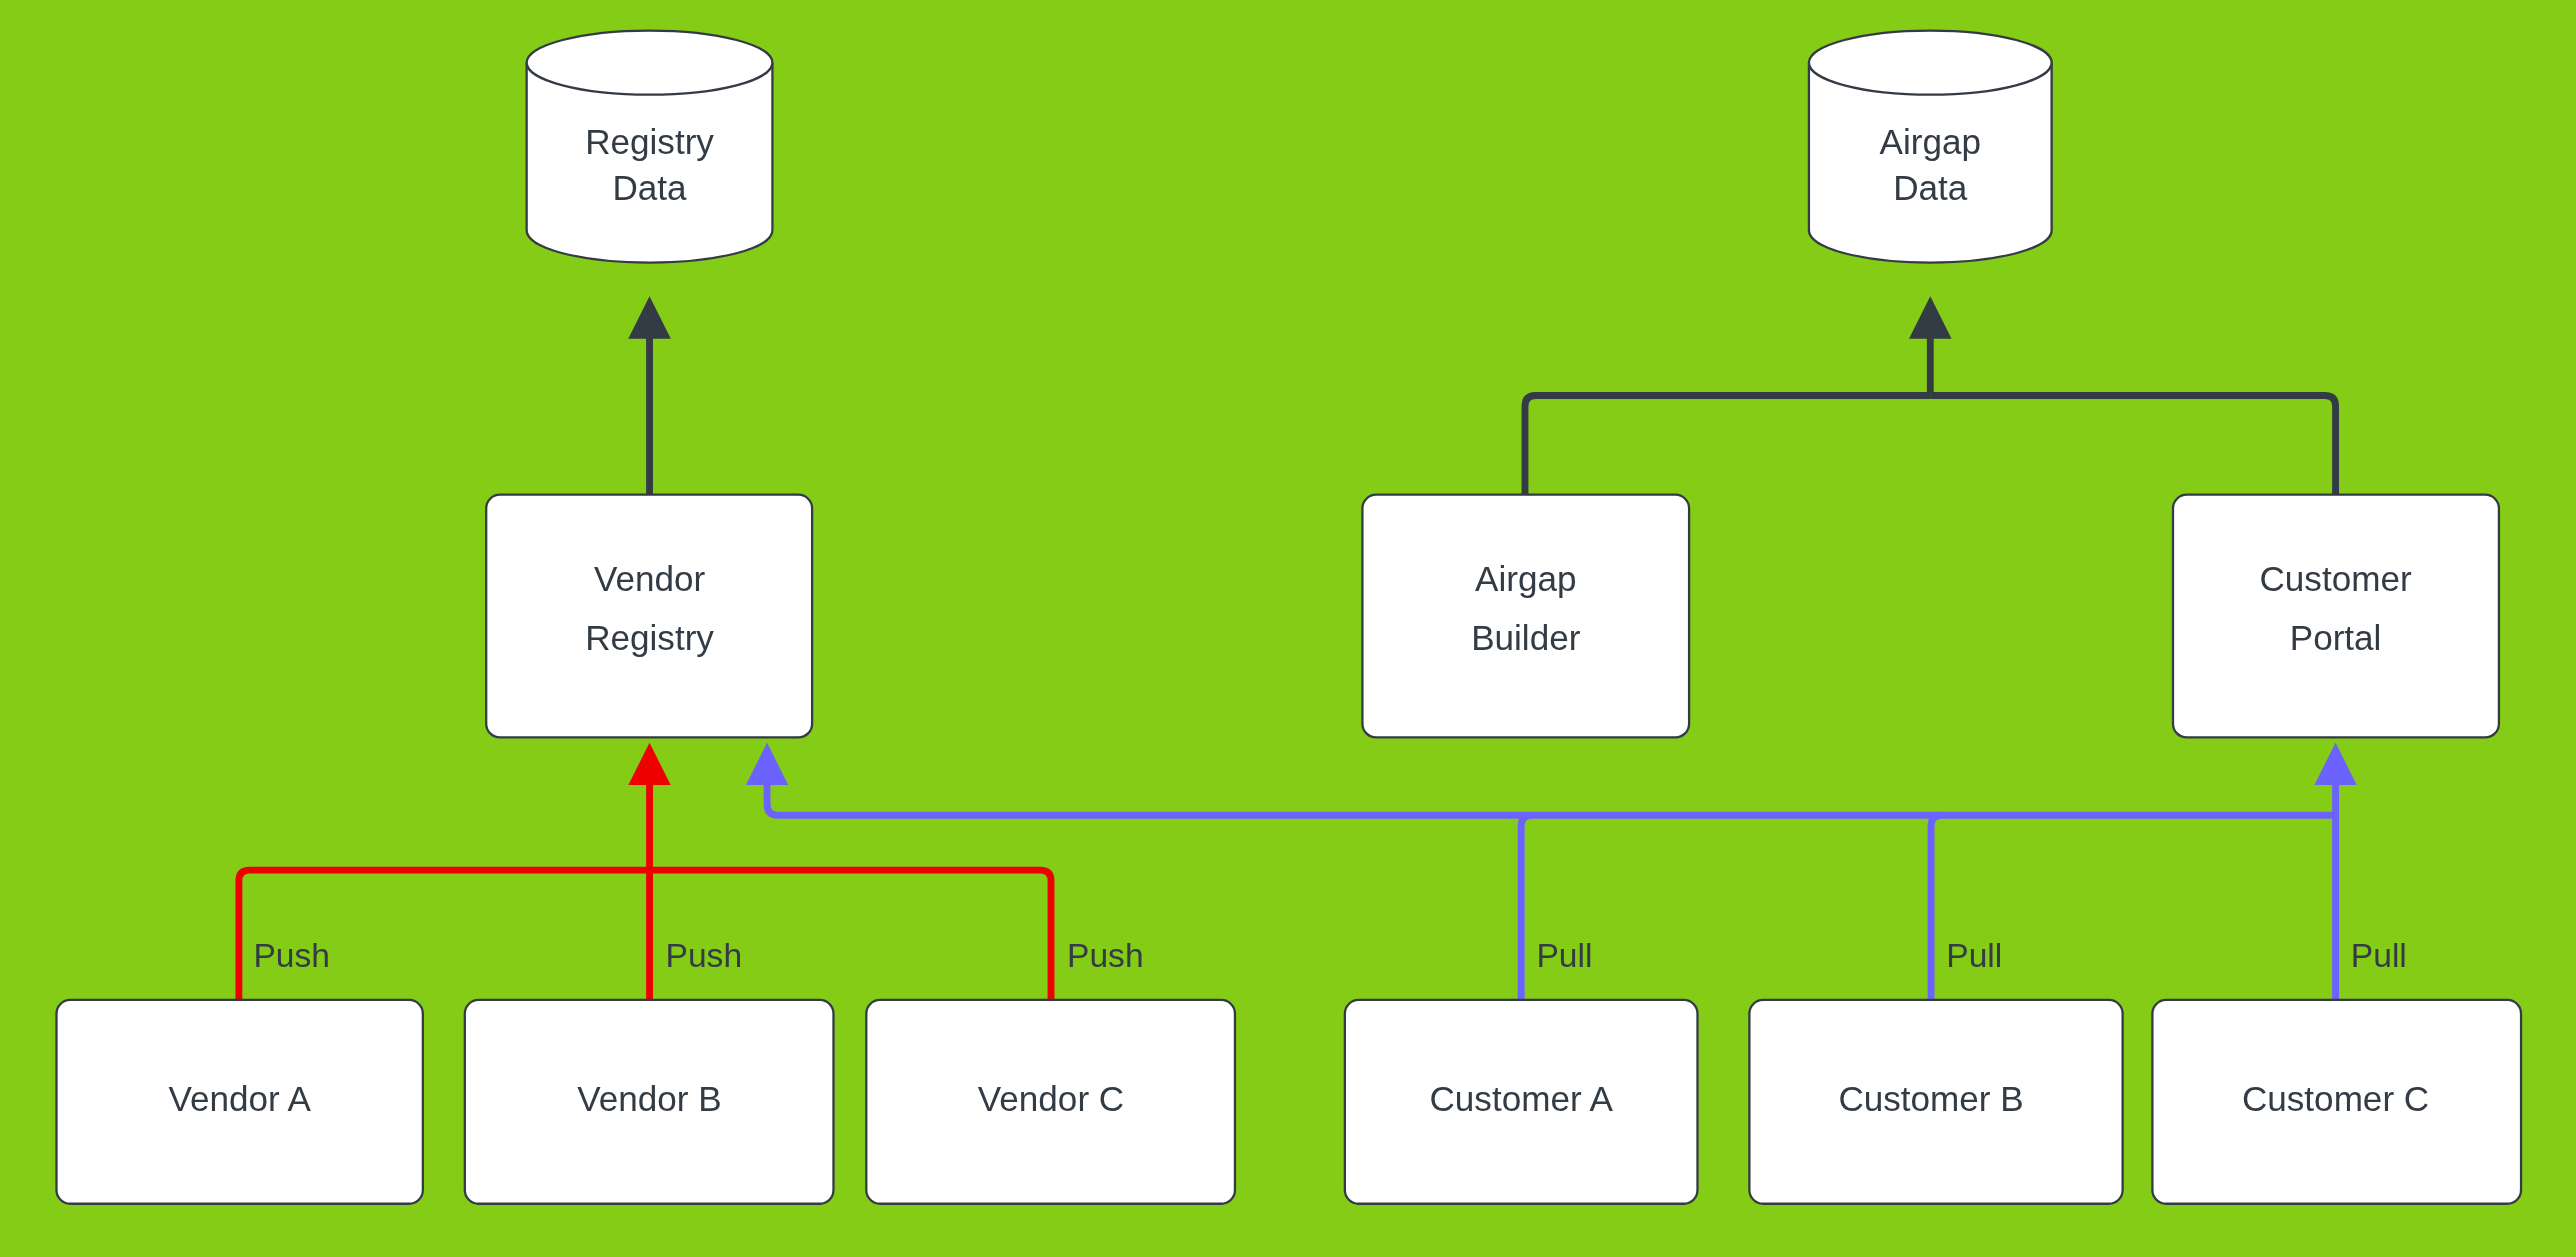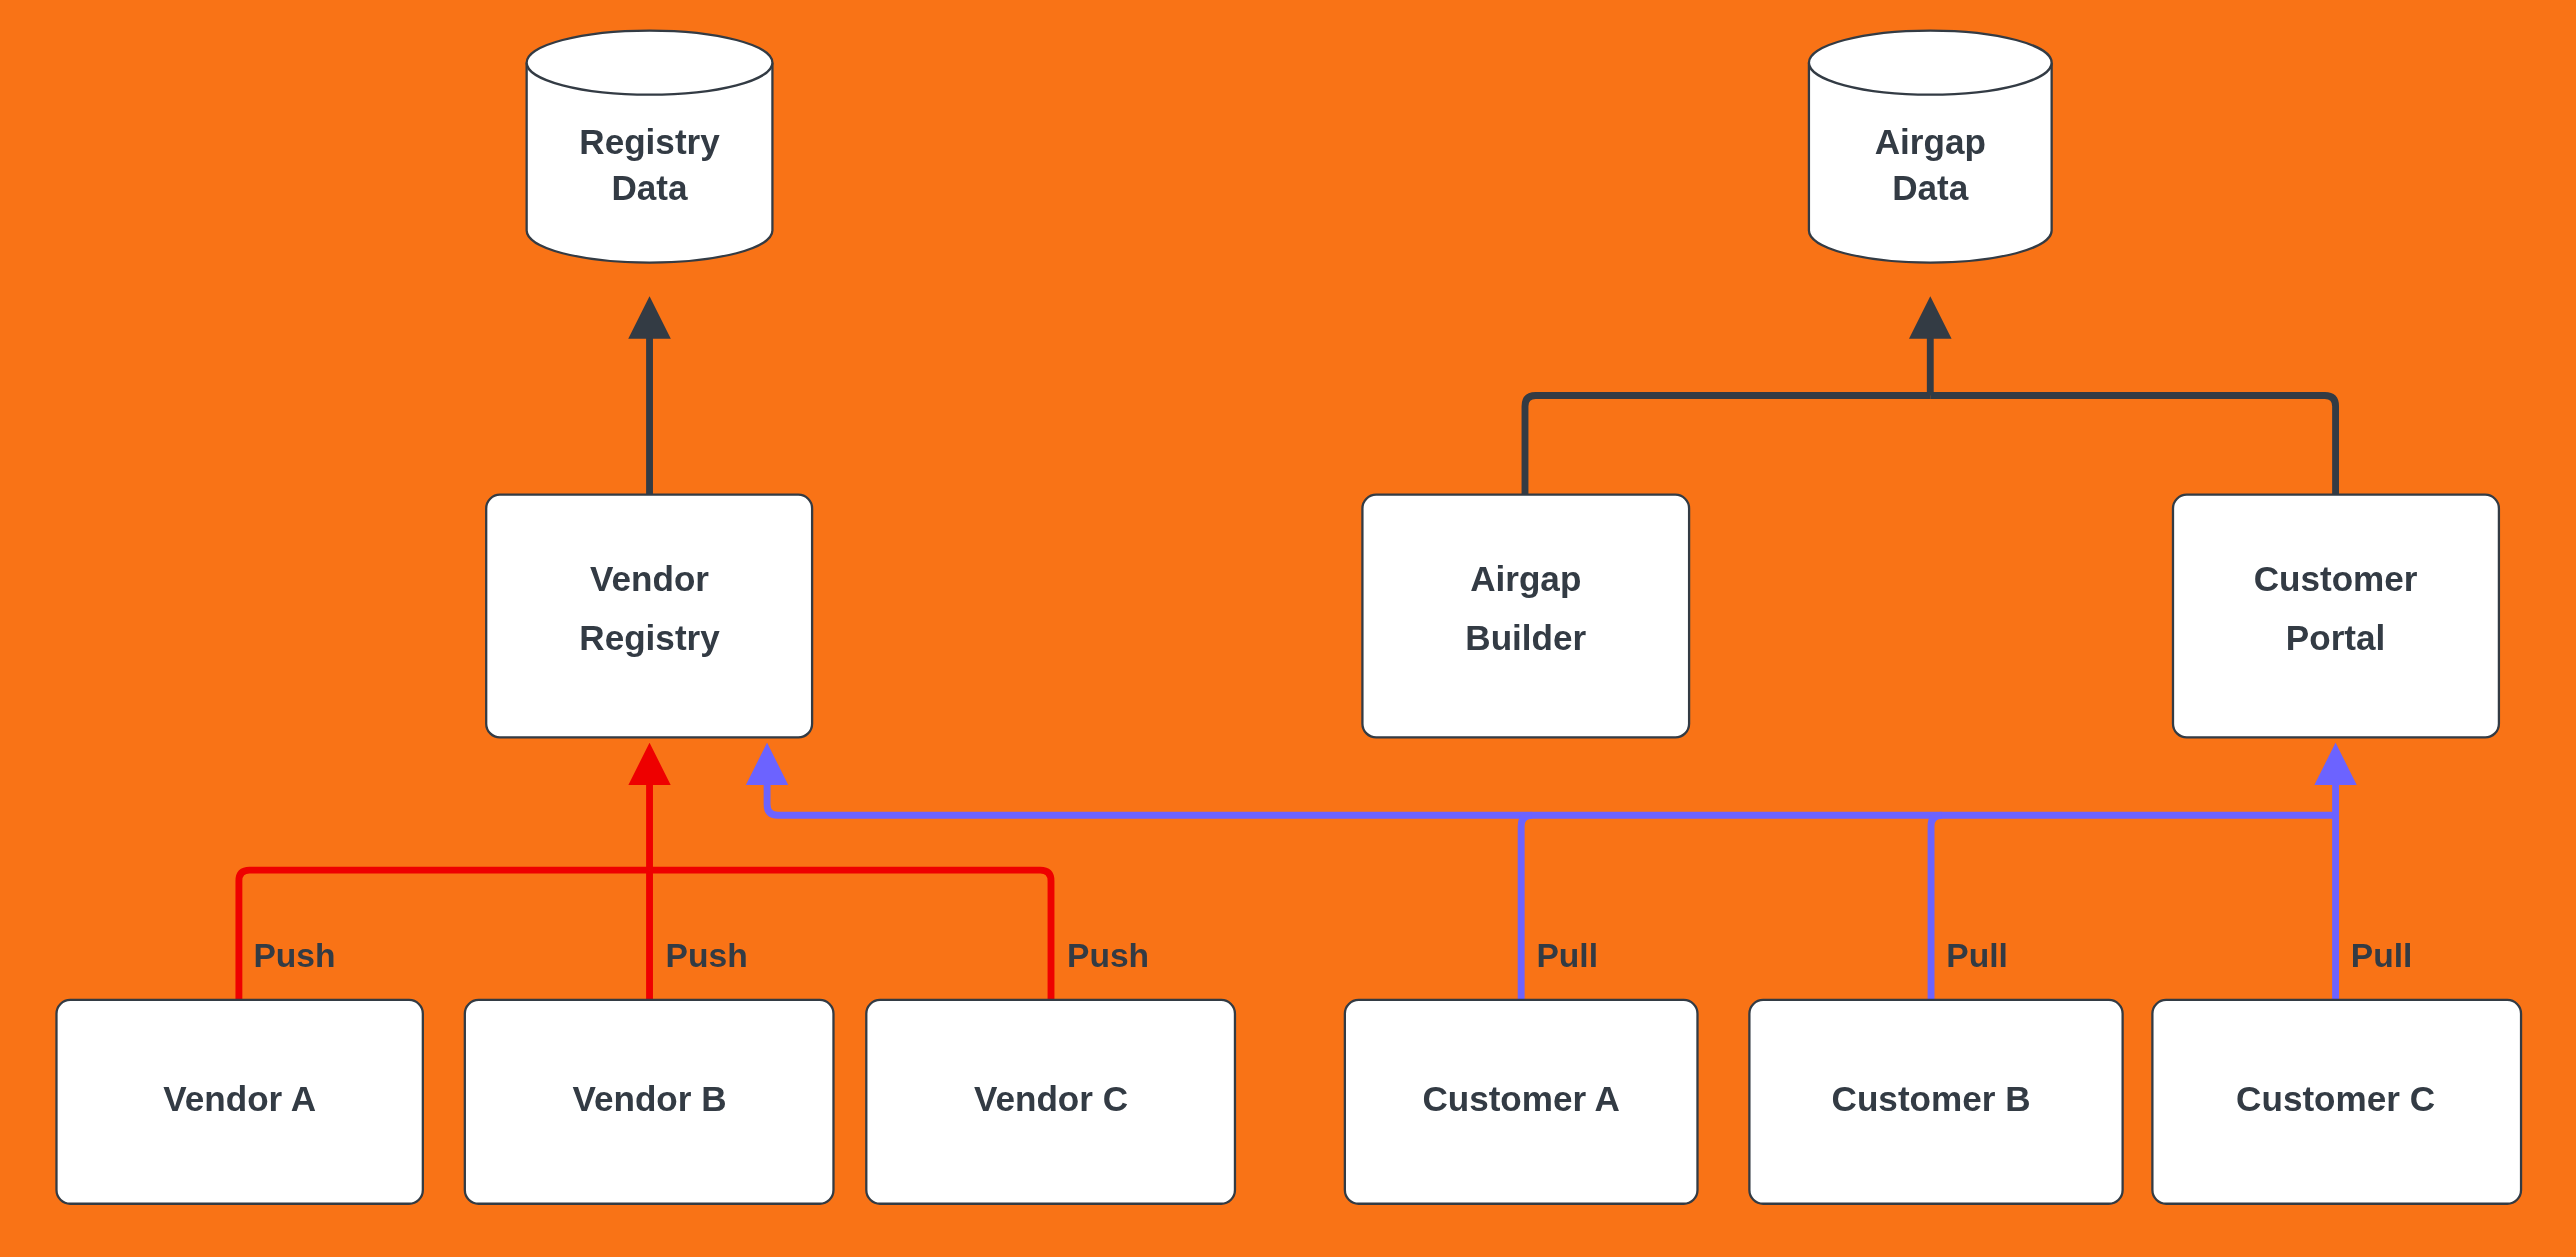--- a/index.html
+++ b/index.html
@@ -7,23 +7,22 @@
     padding: 0;
     background: #ffffff;
   }
   body {
     font-family: "Liberation Sans", sans-serif;
   }
   #canvas {
     position: relative;
     width: 2576px;
     height: 1258px;
-    background: #f97316;
+    background: #84cc16;
     overflow: hidden;
-    font-weight: bold;
   }
   #diagram-svg {
     position: absolute;
     left: 0;
     top: 0;
     width: 2576px;
     height: 1258px;
   }
   .node-label {
     font-family: "Liberation Sans", sans-serif;

